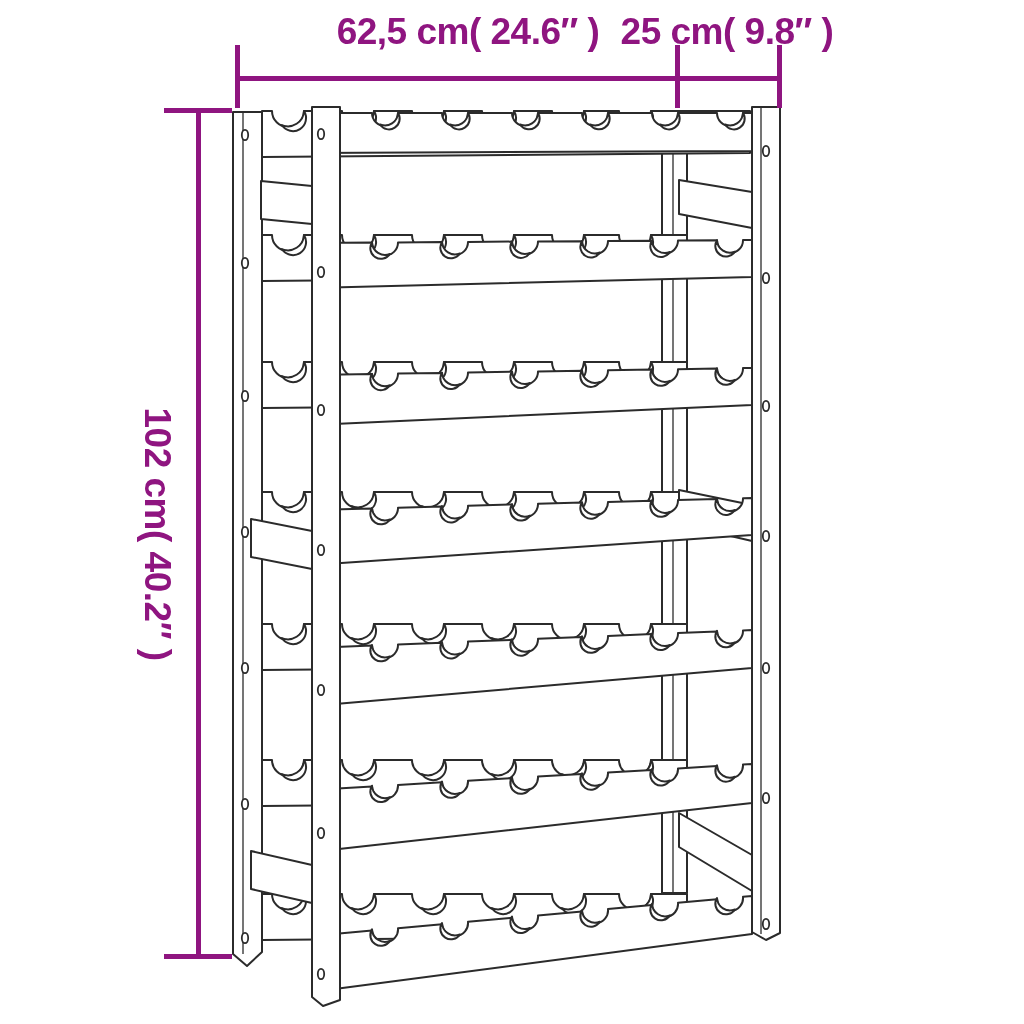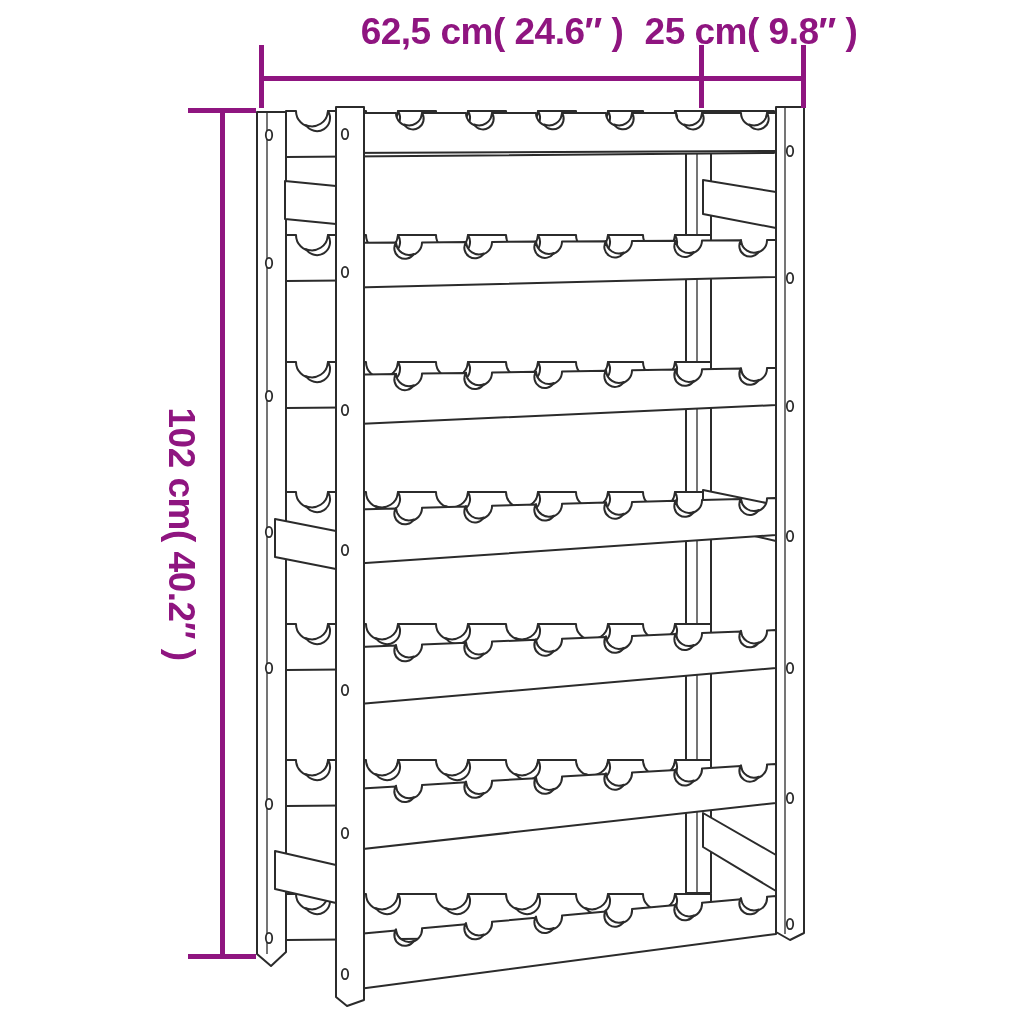--- a/index.html
+++ b/index.html
@@ -1,17 +1,17 @@
 <!DOCTYPE html>
 <html><head>
 <meta charset="utf-8">
 <style>
   html,body{margin:0;padding:0;background:#fff;}
   .canvas{position:relative;width:868px;height:1024px;background:var(--bg,#fff);overflow:hidden;
-          font-family:"Liberation Sans", sans-serif;margin-left:24px;}
+          font-family:"Liberation Sans", sans-serif;}
   svg{display:block;}
   .dim-line{stroke:var(--accent,#8F1580);stroke-width:5;fill:none;}
   .dim-text{fill:var(--accent,#8F1580);font-family:"Liberation Sans", sans-serif;
             font-size:37px;font-weight:bold;letter-spacing:-0.5px;}
 </style>
 </head>
 <body>
 
 <div class="canvas" style="--accent: #8F1580; --bg: #FFFFFF;">
   <svg width="1024" height="1024" viewBox="0 0 1024 1024">

